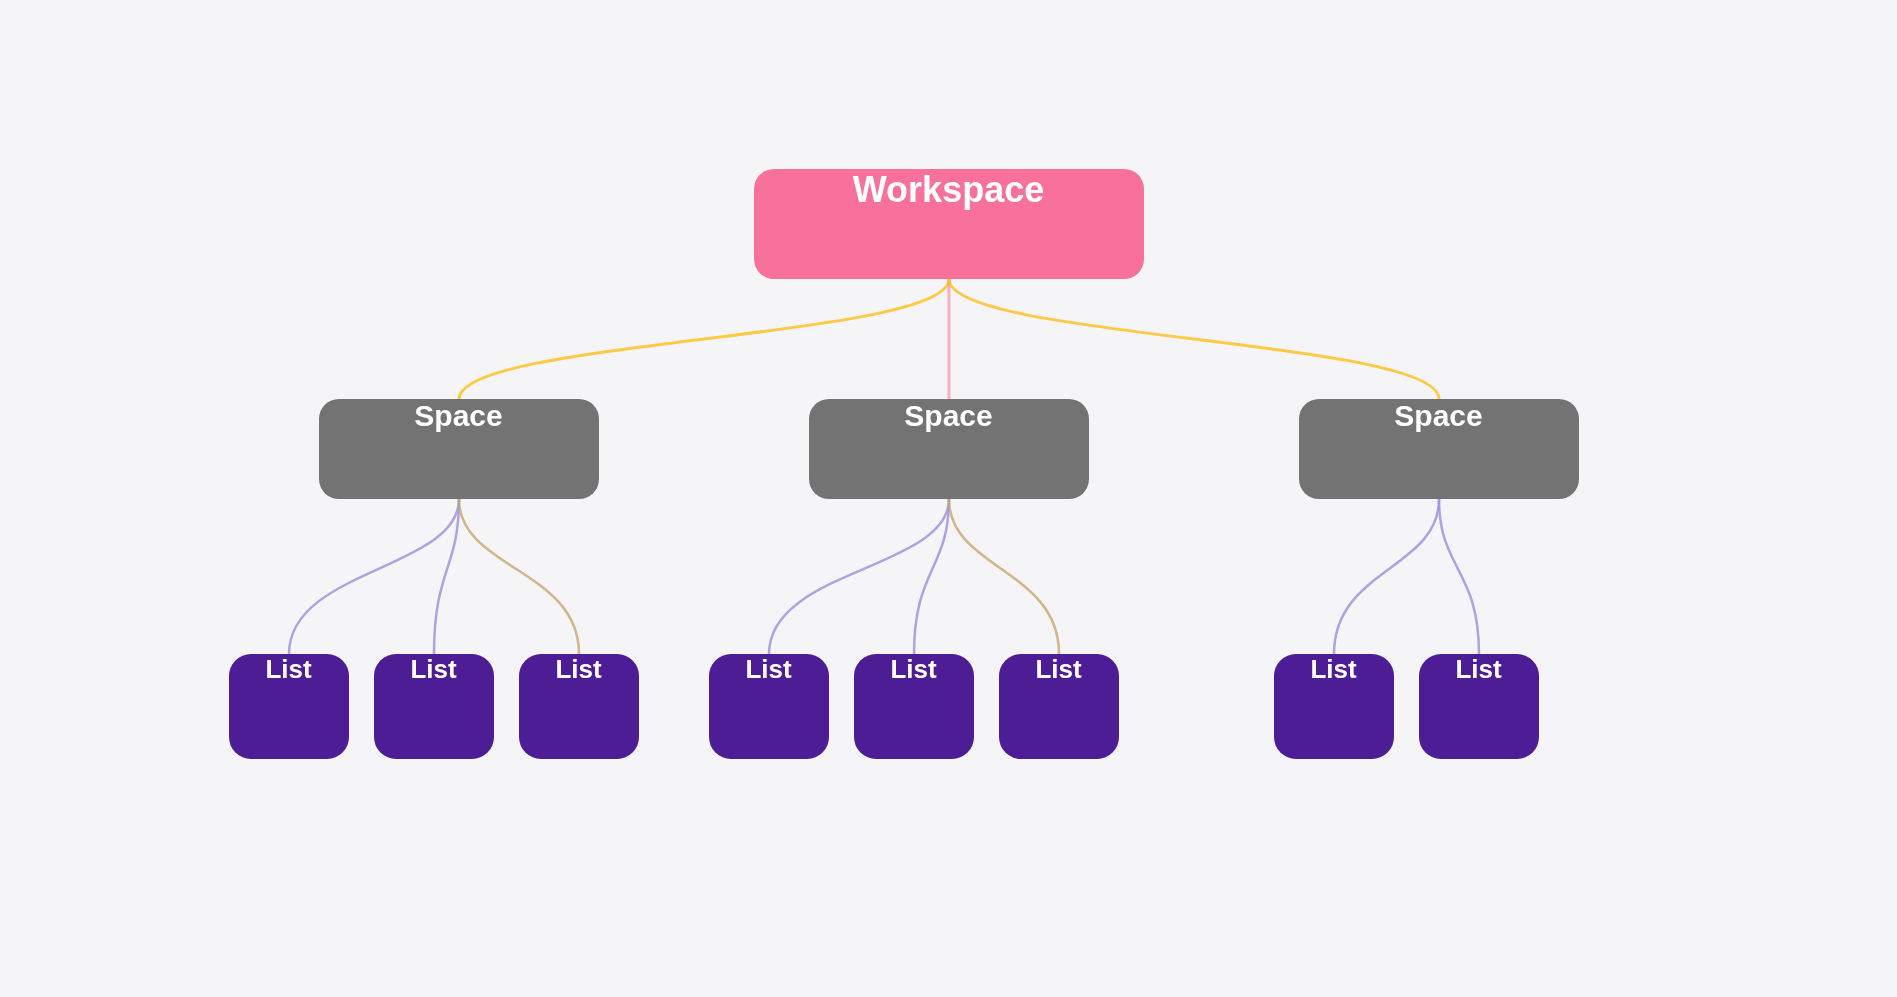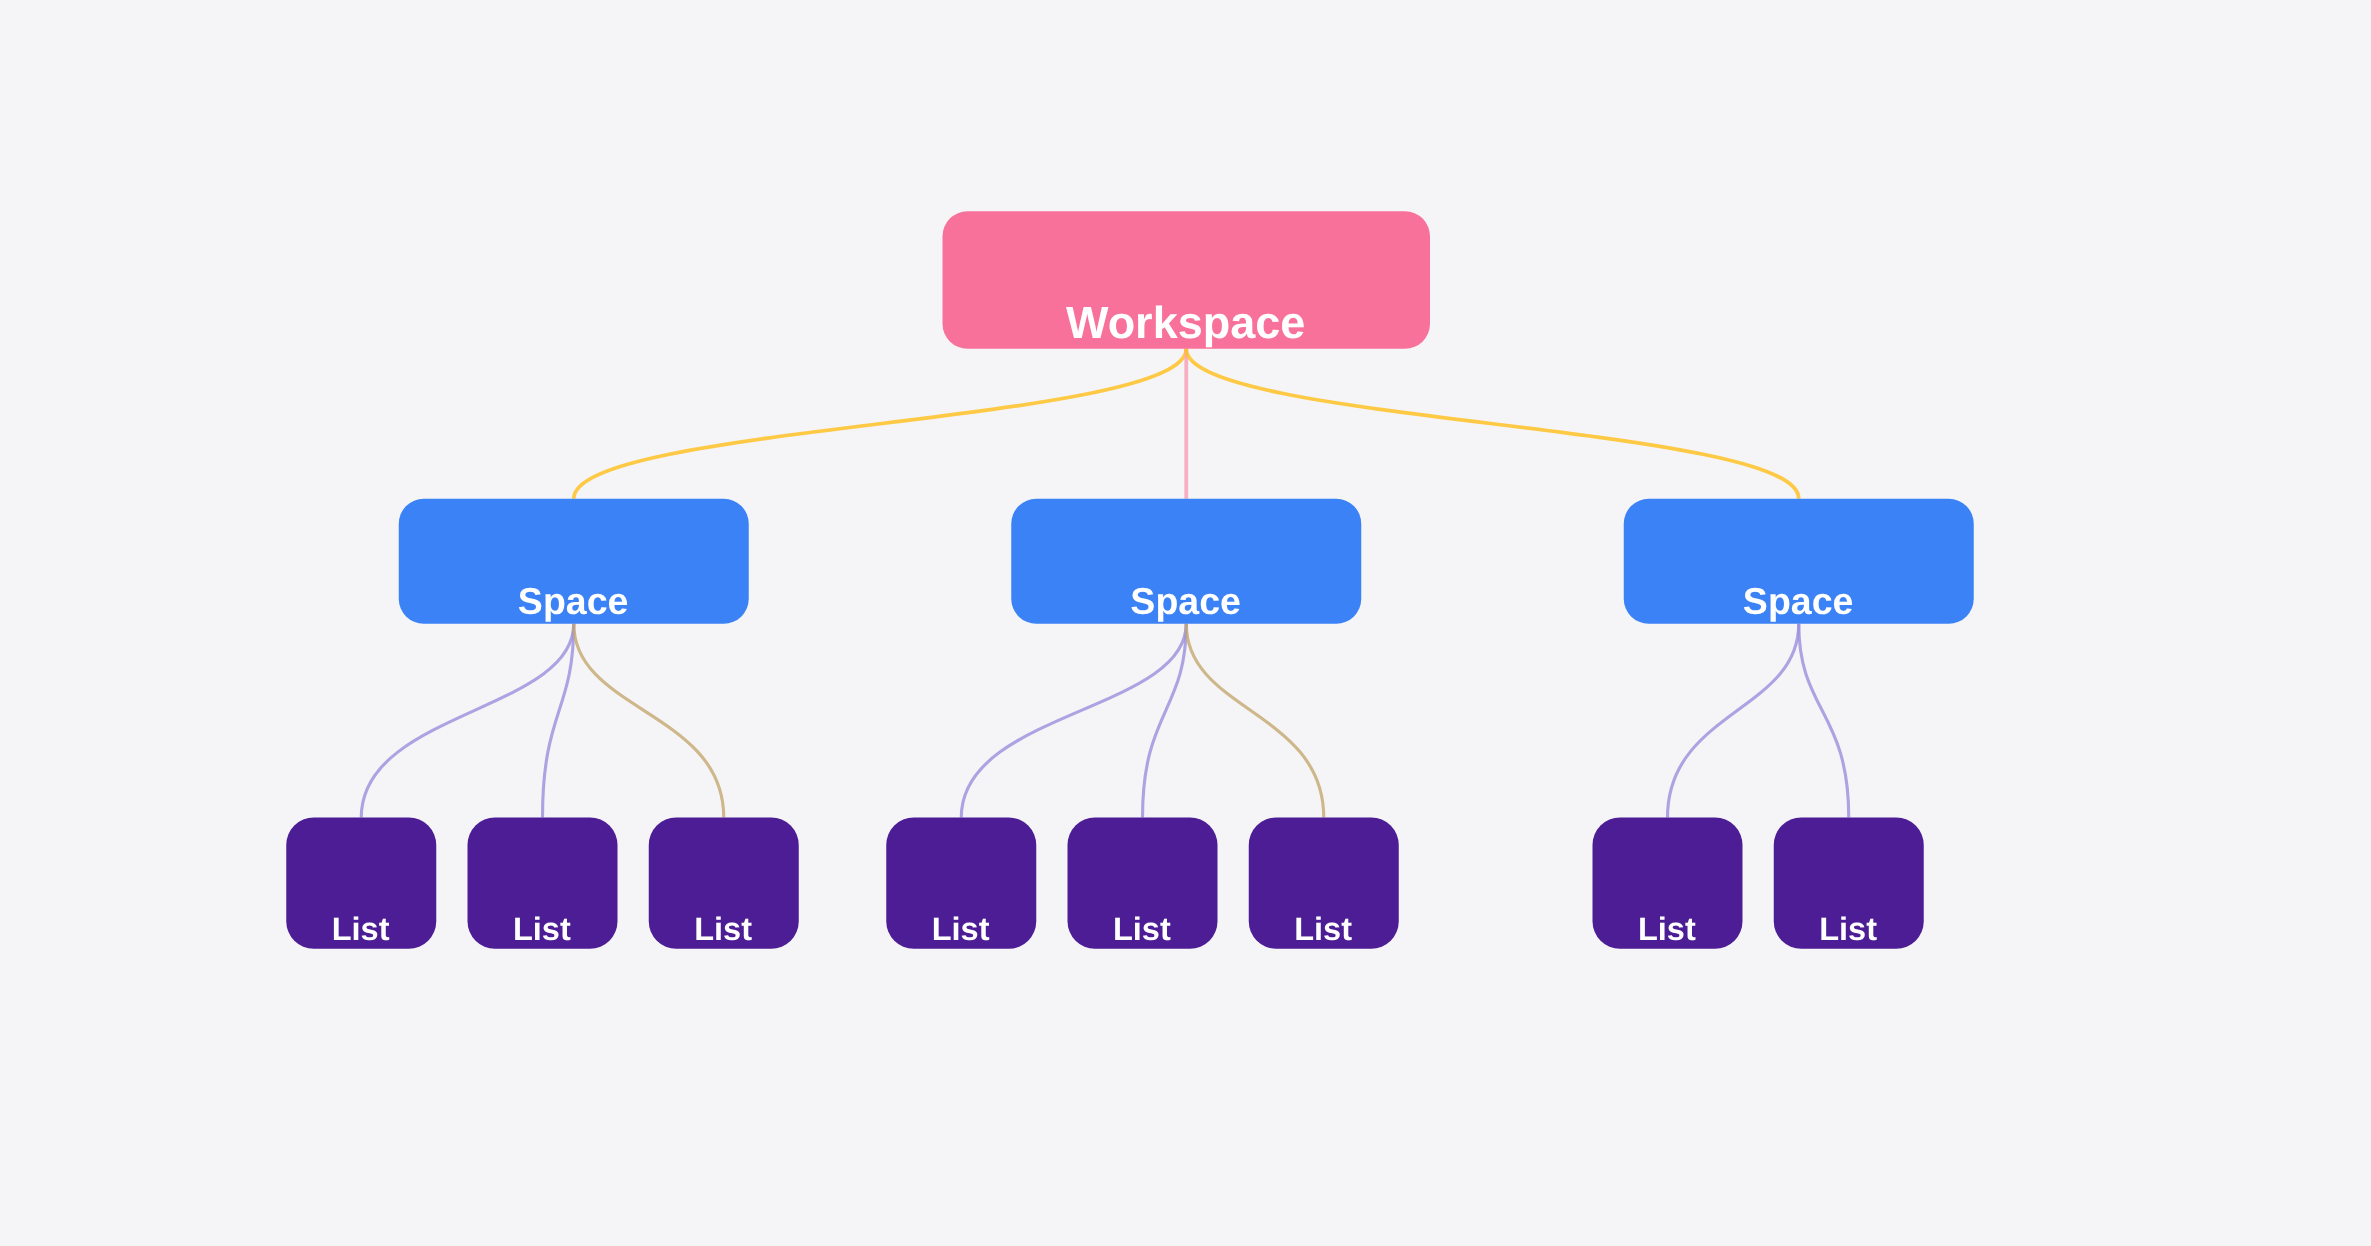--- a/index.html
+++ b/index.html
@@ -28,39 +28,39 @@
       width: 100%;
       height: 100%;
       pointer-events: none;
       overflow: visible;
     }
 
     
     .node {
       position: absolute;
       display: flex;
-      align-items: flex-end;
+      align-items: flex-start;
       justify-content: center;
       font-weight: 800;
       font-size: 36px;
       color: #fff;
       border-radius: 20px;
     }
 
     .node-workspace {
       background: #f7719a;
       width: 390px;
       height: 110px;
       left: 555px;
       top: 60px;
     }
 
     
     .node-space {
-      background: #3b82f6;
+      background: #737373;
       height: 100px;
       width: 280px;
       font-size: 30px;
     }
 
     .node-space-1 { left: 120px; top: 290px; }
     .node-space-2 { left: 610px; top: 290px; }
     .node-space-3 { left: 1100px; top: 290px; }
 
     

